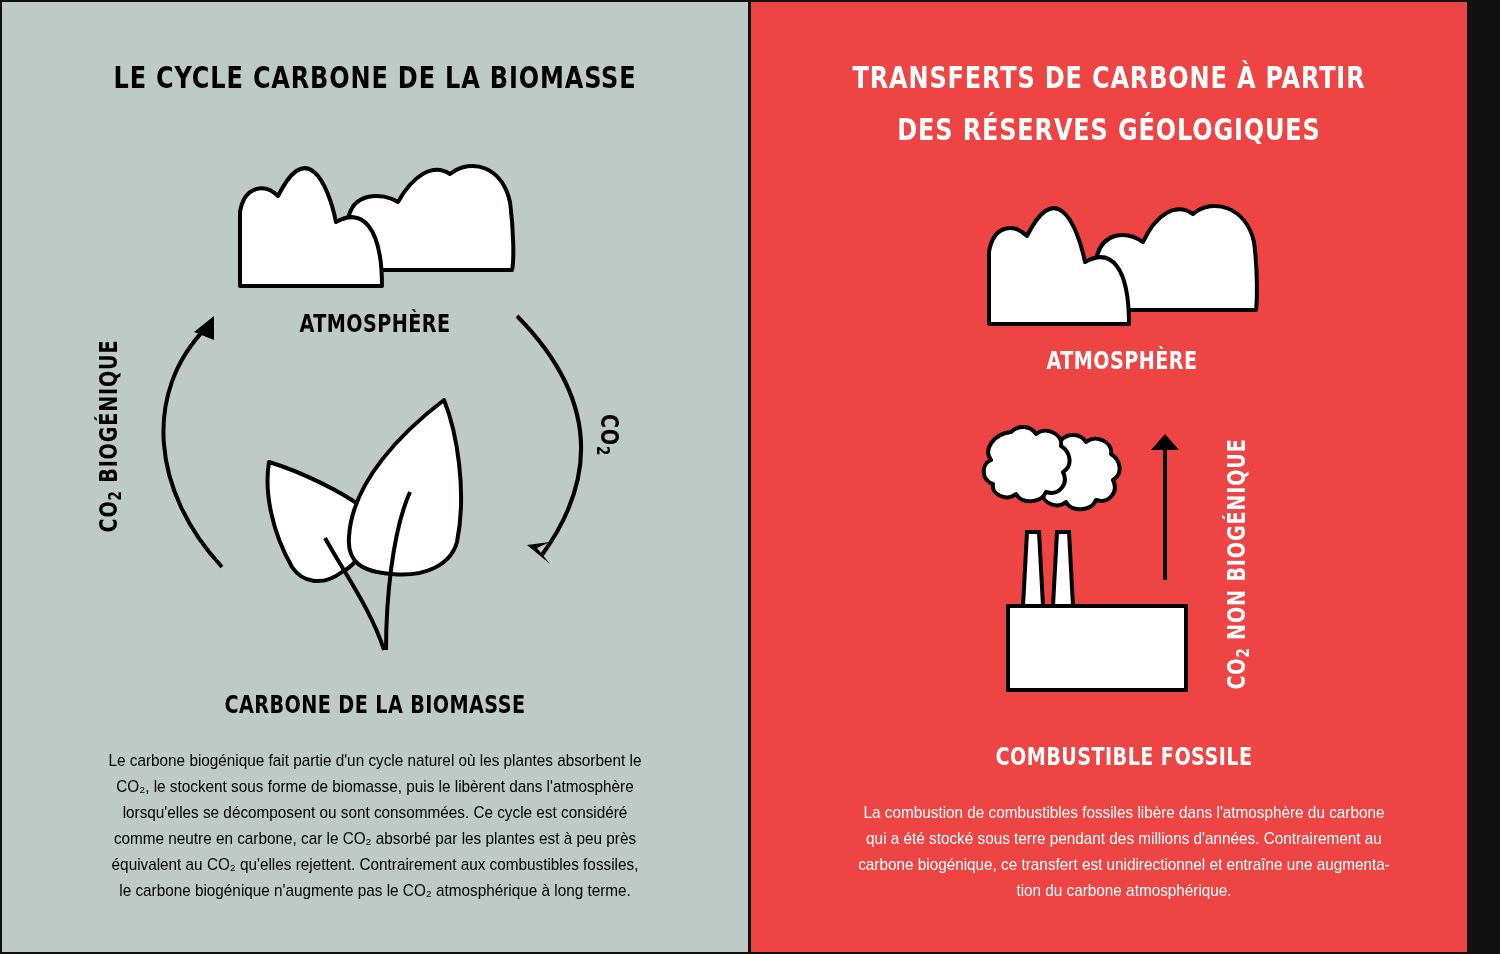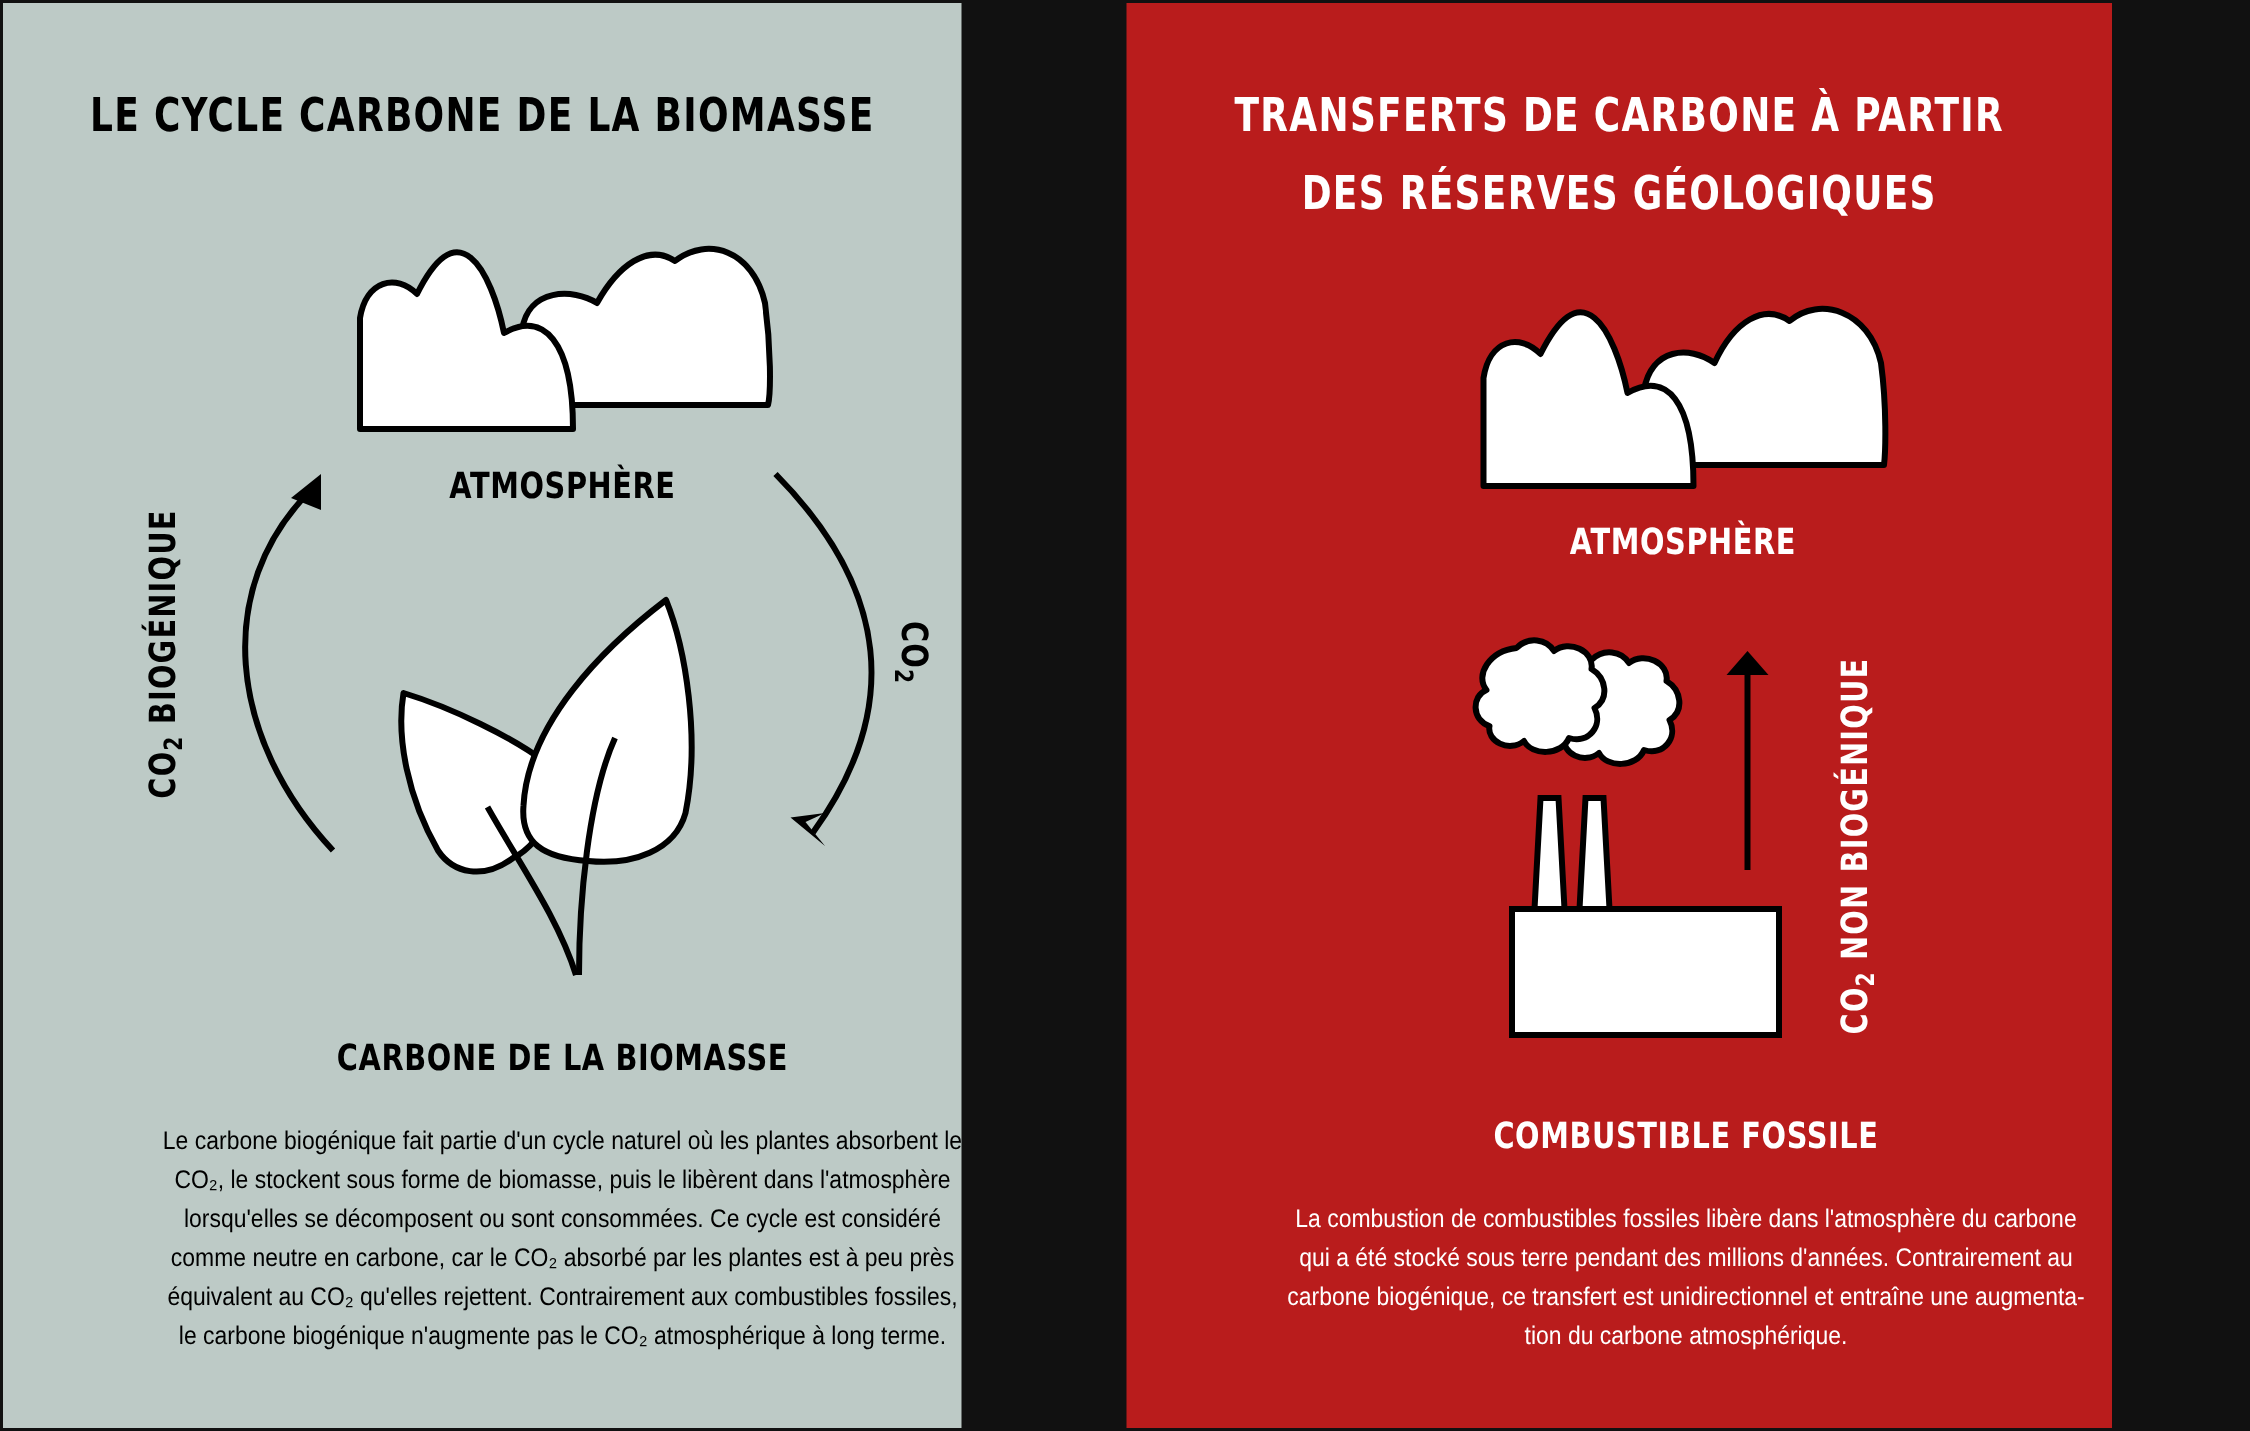--- a/index.html
+++ b/index.html
@@ -1,19 +1,19 @@
 <!DOCTYPE html>
 <html><head>
 <meta charset="utf-8">
 <style>
   html, body { margin:0; padding:0; }
   body { width:1500px; height:954px; background:#111; position:relative; overflow:hidden; font-family:"DejaVu Sans", sans-serif; }
   .panel { position:absolute; top:2px; height:950px; }
-  .left { left:2px; width:639px; background:#bdcac6; color:#000; }
-  .right { left:751px; width:657px; background:#b91c1c; color:#fff; }
+  .left { left:2px; width:746px; background:#bdcac6; color:#000; }
+  .right { left:751px; width:716px; background:#ef4444; color:#fff; }
   .title { position:absolute; left:0; width:100%; text-align:center; font-family:"DejaVu Sans Condensed","DejaVu Sans", sans-serif; font-weight:bold; font-size:31px; letter-spacing:1px; transform:scaleX(0.86); transform-origin:center; line-height:54px; }
   .label { position:absolute; text-align:center; font-family:"DejaVu Sans", sans-serif; font-weight:bold; font-size:24px; letter-spacing:0.5px; transform:scaleX(0.8); transform-origin:center; white-space:nowrap; }
   .vlabel { position:absolute; font-weight:bold; font-size:24px; white-space:nowrap; letter-spacing:1px; }
   .para { position:absolute; text-align:center; font-family:"Liberation Sans", sans-serif; font-size:17px; line-height:26px; transform:scaleX(0.9); transform-origin:center; }
   .para .line { display:block; white-space:nowrap; }
   svg { position:absolute; left:0; top:0; }
   sub { font-size:0.7em; vertical-align:-0.25em; }
 </style>
 </head>
 <body>

